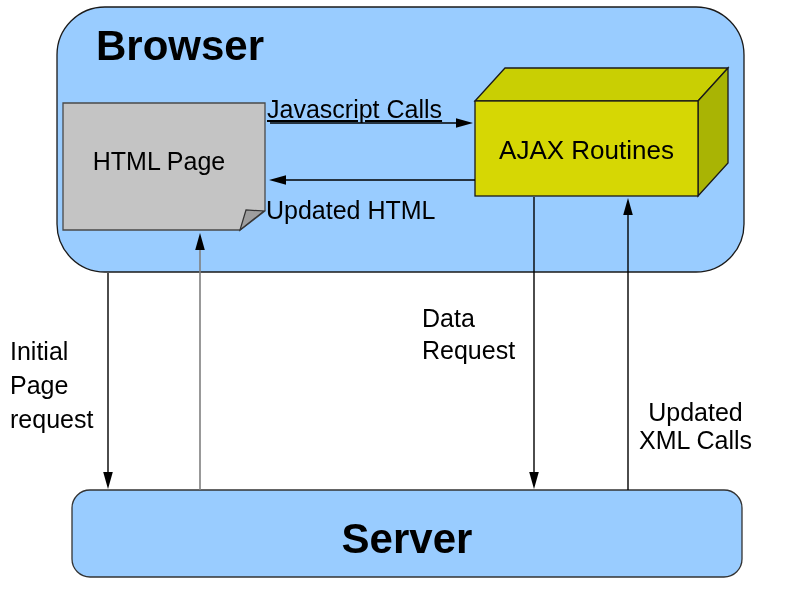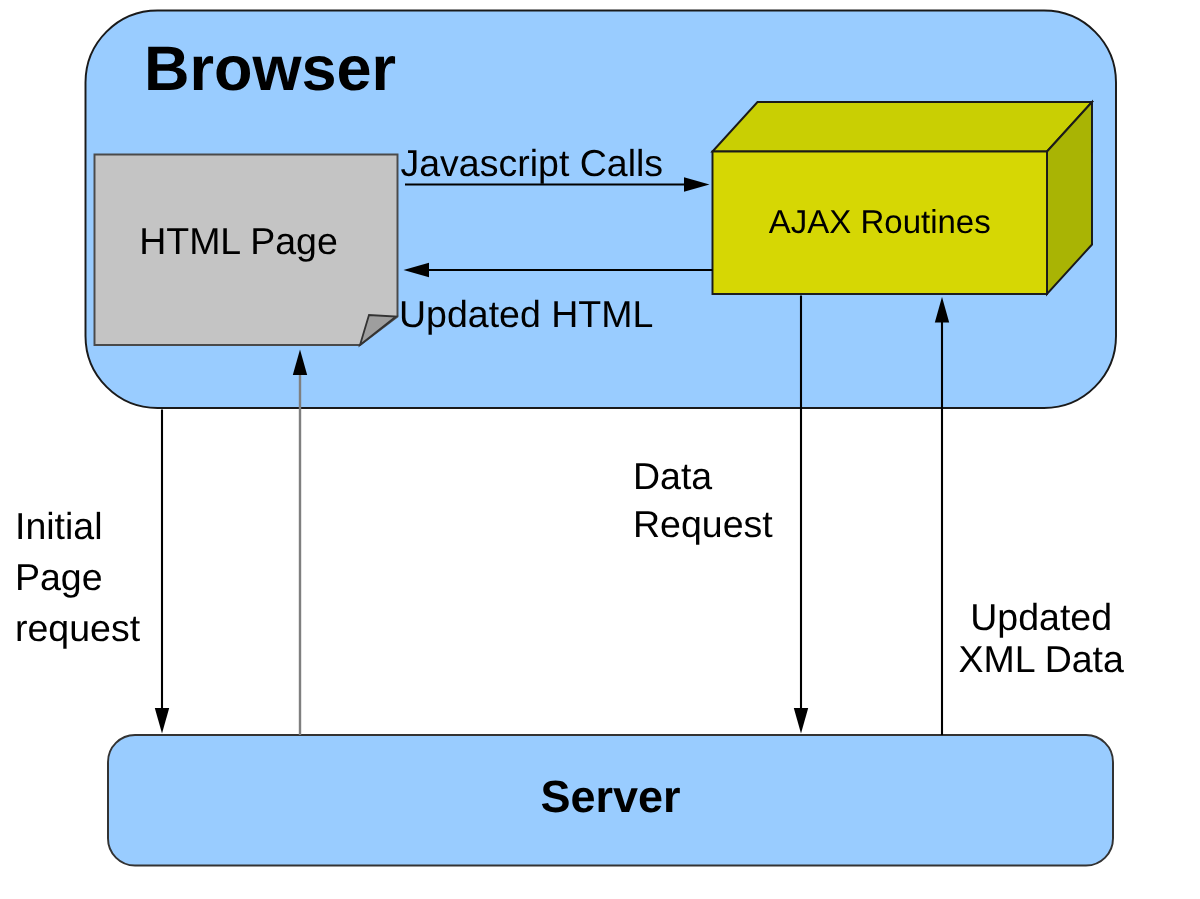--- a/index.html
+++ b/index.html
@@ -20,25 +20,25 @@
     color: #000;
     white-space: nowrap;
   }
   .lbl.center { text-align: center; }
   .title-browser {
     left: 96px; top: 20px;
     font-size: 42px; font-weight: bold;
   }
   .title-server {
     left: 72px; top: 513px; width: 670px;
-    font-size: 30px; font-weight: bold;
+    font-size: 42px; font-weight: bold;
   }
   .lbl-htmlpage { left: 63px; top: 146px; width: 192px; }
-  .lbl-ajax     { left: 475px; top: 134px; width: 223px; font-size: 22px; }
-  .lbl-jscalls  { left: 267px; top: 94px; }
+  .lbl-ajax     { left: 475px; top: 134px; width: 223px; font-size: 26px; }
+  .lbl-jscalls  { left: 267px; top: 94px; text-decoration: underline; }
   .lbl-updhtml  { left: 266px; top: 195px; }
   .lbl-initial  { left: 10px;  top: 334px; line-height: 34px; }
   .lbl-datareq  { left: 422px; top: 302px; line-height: 32px; }
   .lbl-updxml   { left: 639px; top: 398px; line-height: 28px; text-align: center; }
 </style>
 </head>
 <body>
 
 <div class="canvas">
 
@@ -92,16 +92,16 @@
   </div>
 
   <div class="lbl lbl-initial">
     <div>Initial</div>
     <div>Page</div>
     <div>request</div>
   </div>
 
   <div class="lbl lbl-updxml">
     <div>Updated</div>
-    <div>XML Data</div>
+    <div>XML Calls</div>
   </div>
 
 </div>
 
 </body></html>

